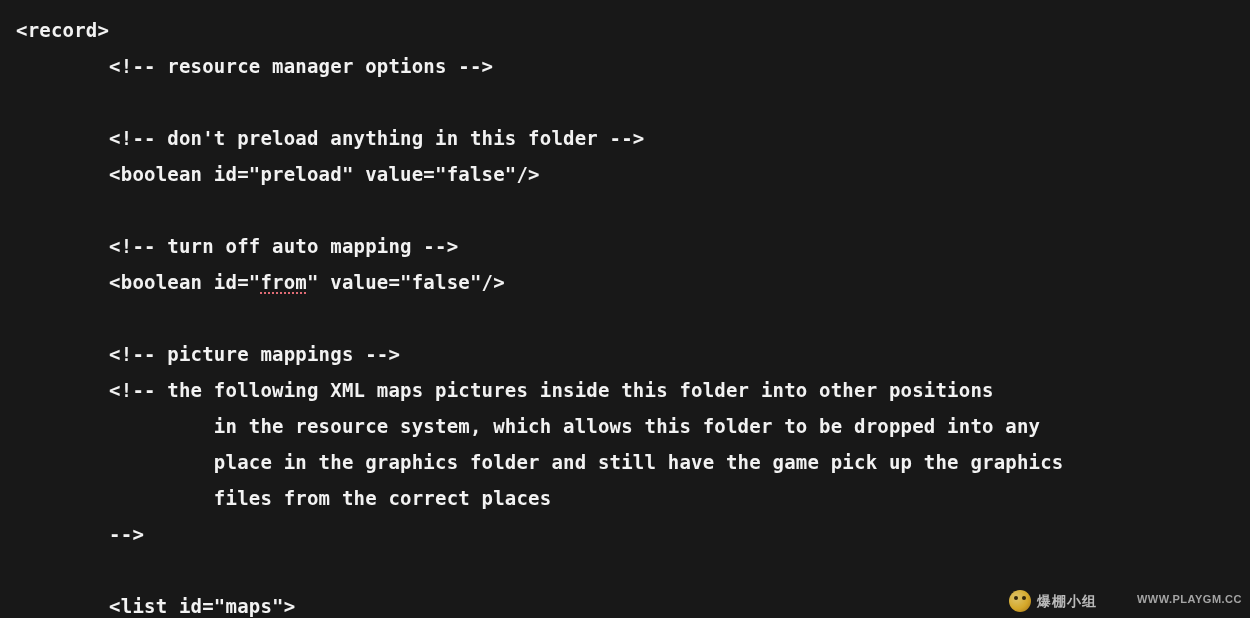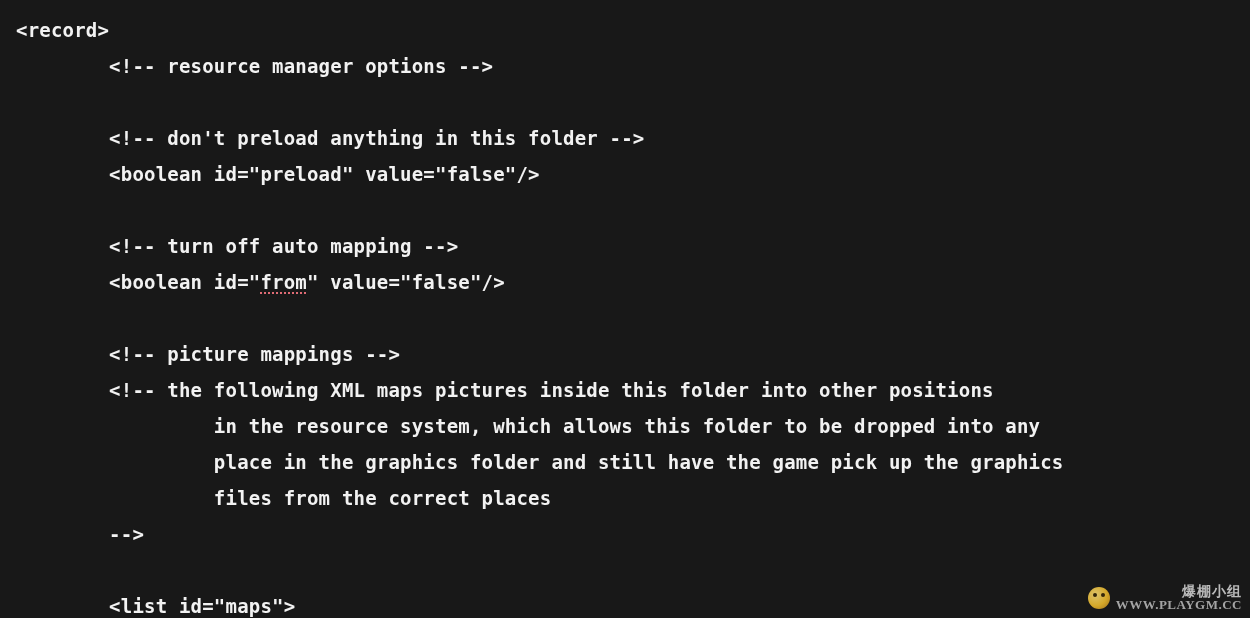--- a/index.html
+++ b/index.html
@@ -49,37 +49,39 @@
     top: 6px;
     width: 4px;
     height: 4px;
     background: #3a2a08;
     border-radius: 50%;
   }
   .wm-icon::before { left: 5px; }
   .wm-icon::after  { right: 5px; }
   .wm-text {
     display: flex;
-    flex-direction: column;
-    align-items: flex-end;
+    flex-direction: row;
+    align-items: flex-start;
     line-height: 1.05;
+    gap: 16px;
   }
   .wm-line1 {
     font-family: "PingFang SC","Microsoft YaHei",sans-serif;
     font-size: 14px;
     font-weight: 700;
     color: #d7d7d7;
     letter-spacing: 1px;
   }
   .wm-line2 {
-    font-family: Liberation Serif, serif;
-    font-size: 13px;
+    font-family: Liberation Sans, sans-serif;
+    font-size: 11px;
     font-weight: 700;
     color: #bdbdbd;
     letter-spacing: 0.5px;
+    margin-left: 24px;
   }
 </style>
 </head>
 <body>
 
 <pre class="code" id="code-block">&lt;record&gt;
         &lt;!-- resource manager options --&gt;
 
         &lt;!-- don't preload anything in this folder --&gt;
         &lt;boolean id="preload" value="false"/&gt;

